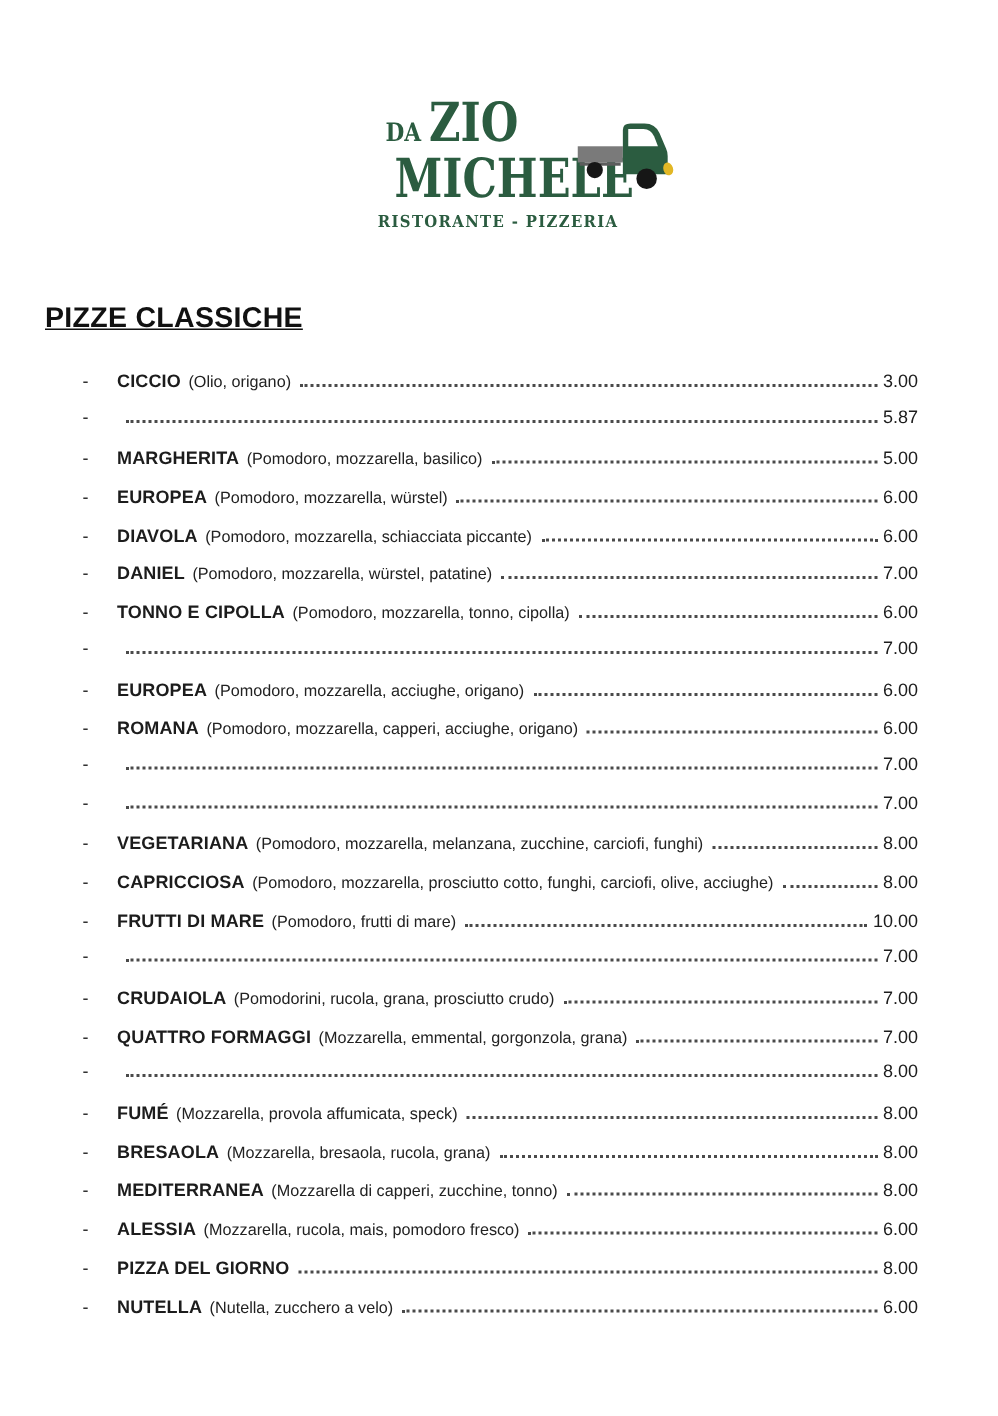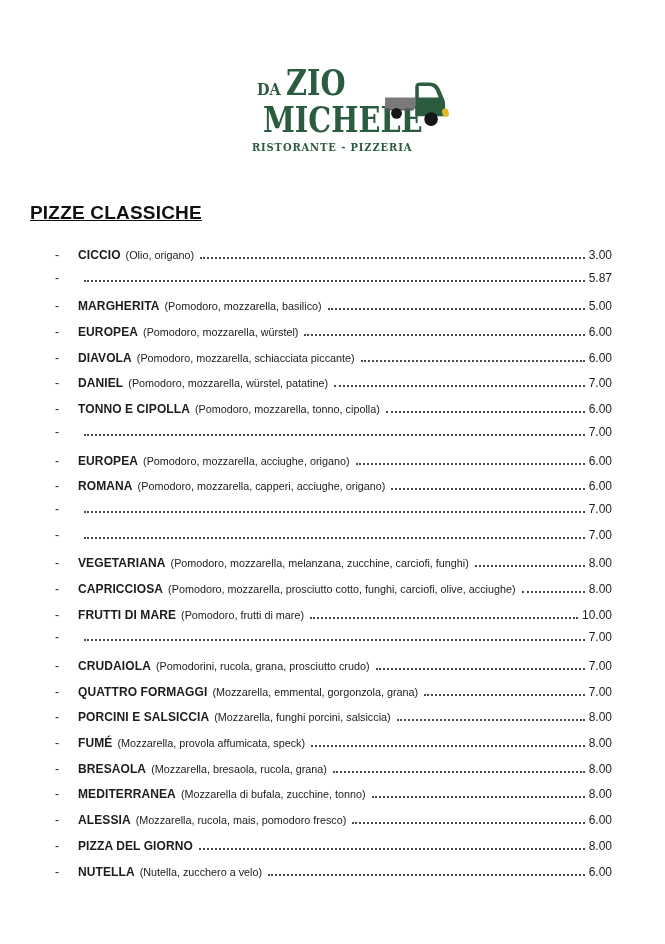--- a/index.html
+++ b/index.html
@@ -266,23 +266,20 @@
       <span class="dash">-</span>
       <span class="item-text">
         <span class="item-name">QUATTRO FORMAGGI</span><span class="item-ing">(Mozzarella, emmental, gorgonzola, grana)</span>
       </span>
       <span class="leader"></span>
       <span class="price">7.00</span>
     </li>
 
     <li class="menu-row">
       <span class="dash">-</span>
-      <span class="item-text">
-        <span class="item-name">PORCINI E SALSICCIA</span><span class="item-ing">(Mozzarella, funghi porcini, salsiccia)</span>
-      </span>
       <span class="leader"></span>
       <span class="price">8.00</span>
     </li>
 
     <li class="menu-row">
       <span class="dash">-</span>
       <span class="item-text">
         <span class="item-name">FUMÉ</span><span class="item-ing">(Mozzarella, provola affumicata, speck)</span>
       </span>
       <span class="leader"></span>
@@ -294,21 +291,21 @@
       <span class="item-text">
         <span class="item-name">BRESAOLA</span><span class="item-ing">(Mozzarella, bresaola, rucola, grana)</span>
       </span>
       <span class="leader"></span>
       <span class="price">8.00</span>
     </li>
 
     <li class="menu-row">
       <span class="dash">-</span>
       <span class="item-text">
-        <span class="item-name">MEDITERRANEA</span><span class="item-ing">(Mozzarella di bufala, zucchine, tonno)</span>
+        <span class="item-name">MEDITERRANEA</span><span class="item-ing">(Mozzarella di capperi, zucchine, tonno)</span>
       </span>
       <span class="leader"></span>
       <span class="price">8.00</span>
     </li>
 
     <li class="menu-row">
       <span class="dash">-</span>
       <span class="item-text">
         <span class="item-name">ALESSIA</span><span class="item-ing">(Mozzarella, rucola, mais, pomodoro fresco)</span>
       </span>

